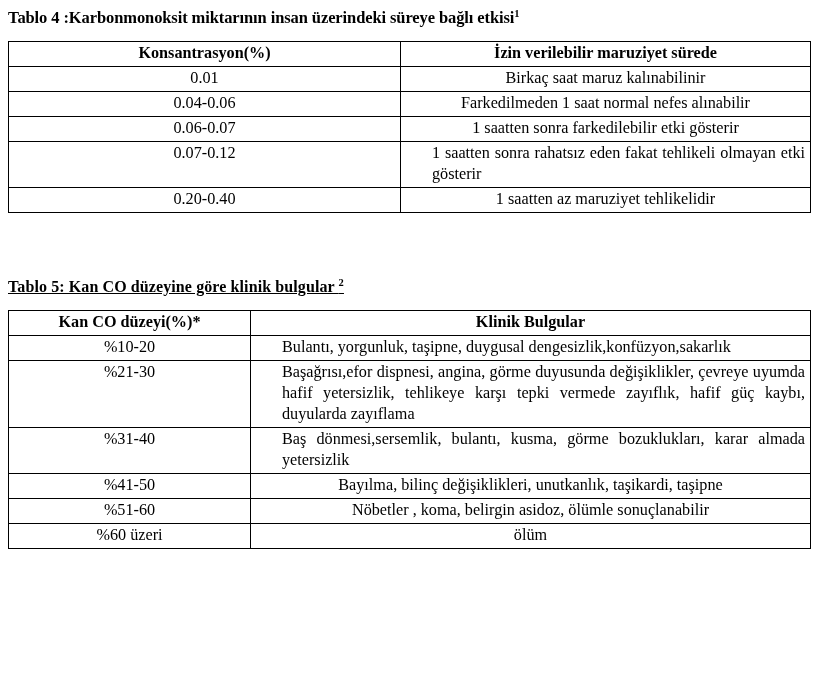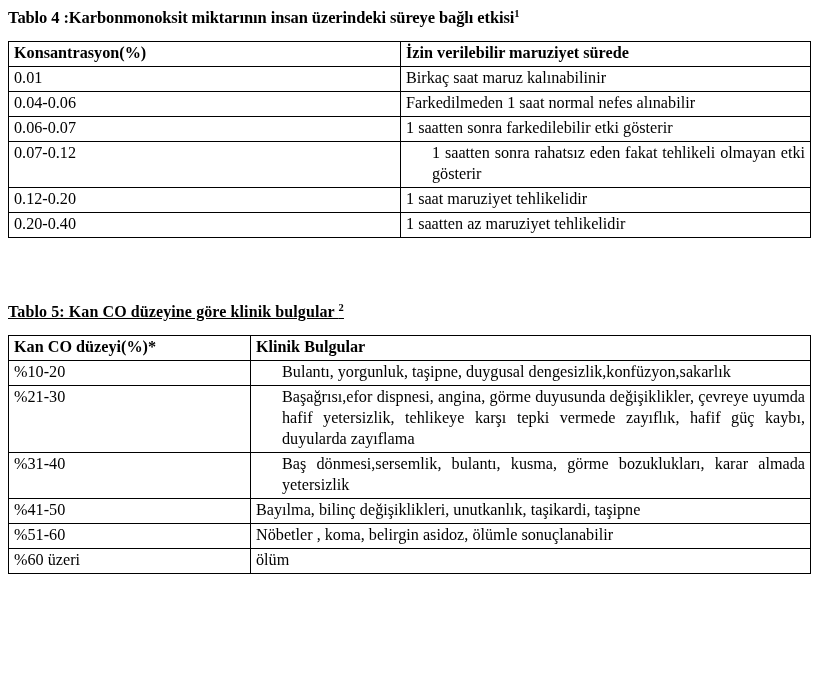--- a/index.html
+++ b/index.html
@@ -54,21 +54,21 @@
     table-layout: fixed;
     width: 802px;
     border: 1.6px solid #000;
     font-size: 16.2px;
   }
   table.doc-table td,
   table.doc-table th {
     border: 1.1px solid #000;
     padding: 1px 5px 2px 5px;
     vertical-align: top;
-    text-align: left;
+    text-align: center;
     font-weight: normal;
     line-height: 21px;
   }
   table.doc-table th {
     font-weight: bold;
   }
   .cell-just {
     text-align: justify;
     text-align-last: left;
   }
@@ -122,24 +122,20 @@
       </tr>
       <tr>
         <td>0.06-0.07</td>
         <td>1 saatten sonra farkedilebilir etki gösterir</td>
       </tr>
       <tr>
         <td>0.07-0.12</td>
         <td class="cell-just two-line">1 saatten sonra rahatsız eden fakat tehlikeli olmayan etki gösterir</td>
       </tr>
       <tr>
-        <td>0.12-0.20</td>
-        <td>1 saat maruziyet tehlikelidir</td>
-      </tr>
-      <tr>
         <td>0.20-0.40</td>
         <td>1 saatten az maruziyet tehlikelidir</td>
       </tr>
     </tbody>
   </table>
 
   <div class="spacer-between"></div>
 
   <div class="table-title title-5">
     <span>Tablo 5: Kan CO düzeyine göre klinik bulgular </span><span class="sup">2</span>

